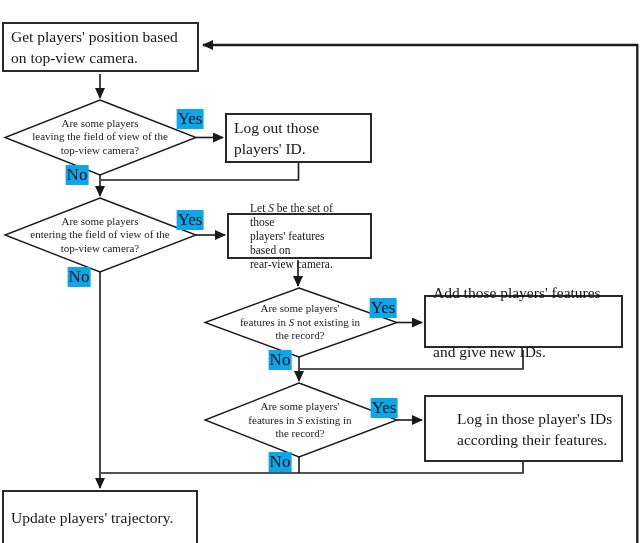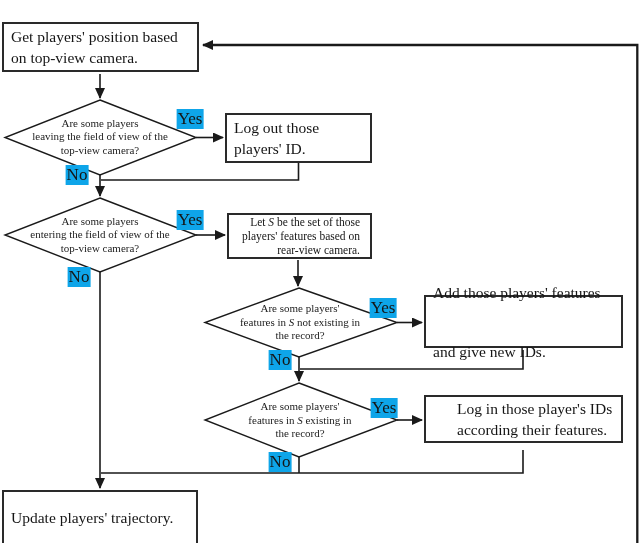--- a/index.html
+++ b/index.html
@@ -19,21 +19,21 @@
     border:2px solid #2a2a2a;
     background:#fff;
     display:flex;
     flex-direction:column;
     justify-content:center;
     padding:2px 7px;
     font-size:15.5px;
     line-height:21px;
     color:#151515;
   }
-  .box.small{font-size:11.5px;line-height:14px;padding:2px 10px;text-align:right;}
+  .box.small{font-size:11.5px;line-height:14px;padding:2px 21px;}
   .dtext{
     position:absolute;
     display:flex;
     flex-direction:column;
     justify-content:center;
     text-align:center;
     font-size:11px;
     line-height:13.5px;
     color:#1c1c1c;
   }
@@ -96,21 +96,21 @@
     <div><span>Let </span><span class="ital">S</span><span> be the set of those</span></div>
     <div>players' features based on</div>
     <div>rear-view camera.</div>
   </div>
 
   <div class="box" style="left:424px;top:275px;width:199px;height:53px;gap:38px;">
     <div>Add those players' features</div>
     <div>and give new IDs.</div>
   </div>
 
-  <div class="box" style="left:424px;top:375px;width:199px;height:48px;padding-left:31px;">
+  <div class="box" style="left:424px;top:375px;width:199px;height:67px;padding-left:31px;">
     <div>Log in those player's IDs</div>
     <div>according their features.</div>
   </div>
 
   <div class="box" style="left:2px;top:470px;width:196px;height:55px;">
     <div>Update players' trajectory.</div>
   </div>
 
   <div class="dtext" style="left:10px;top:89px;width:180px;height:56px;">
     <div>Are some players</div>

